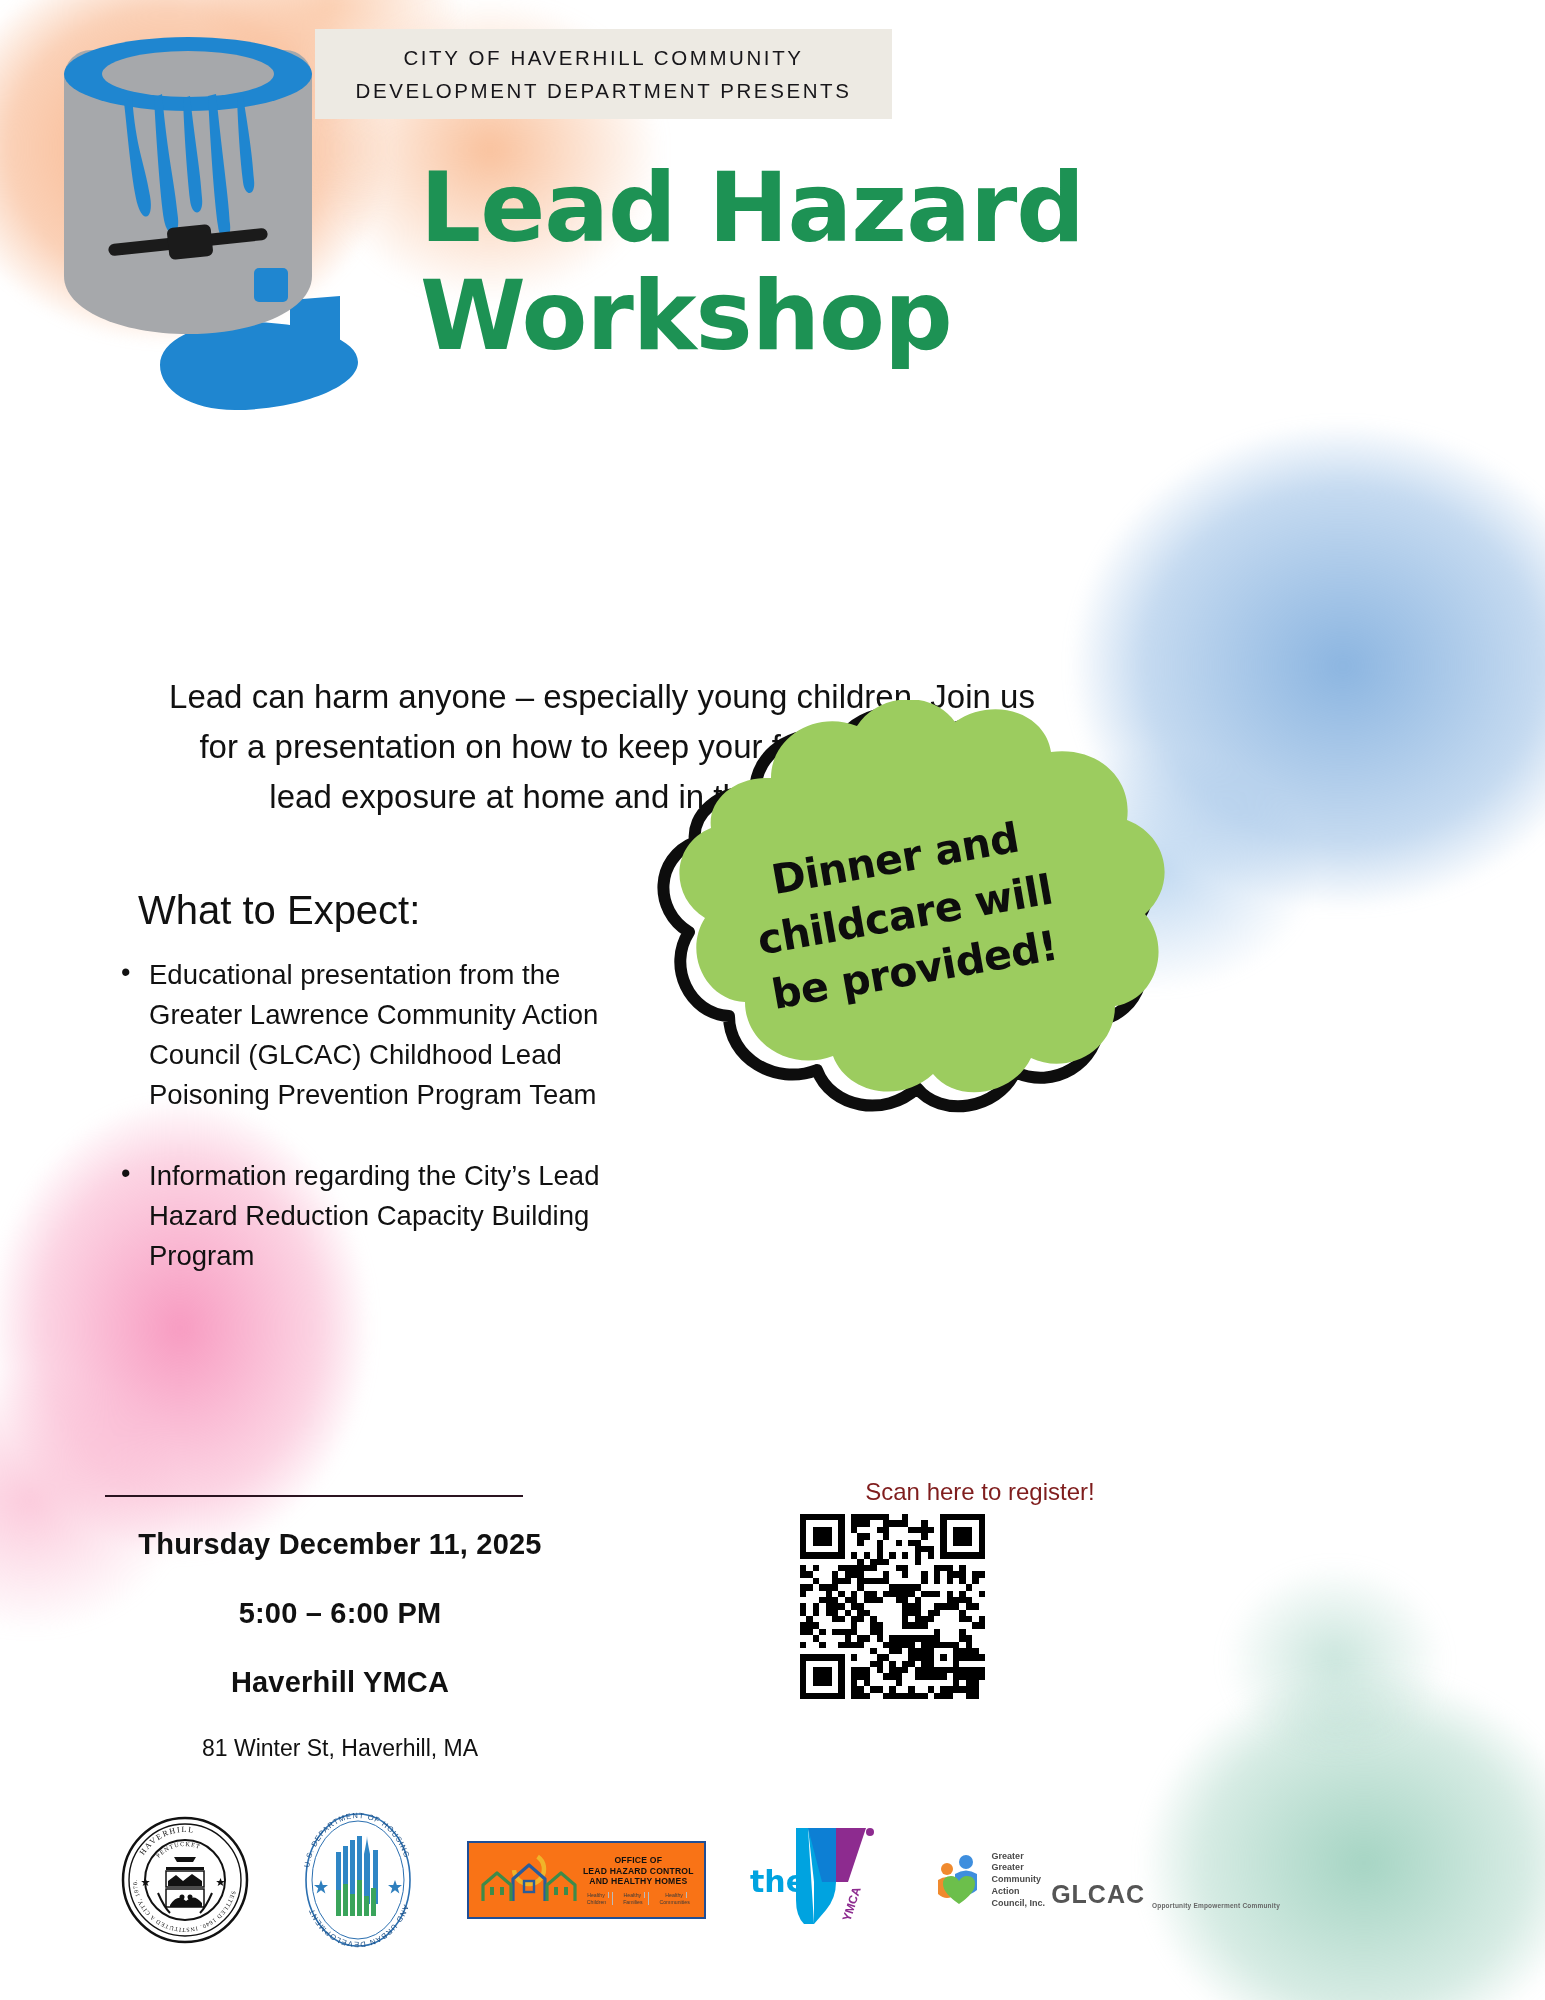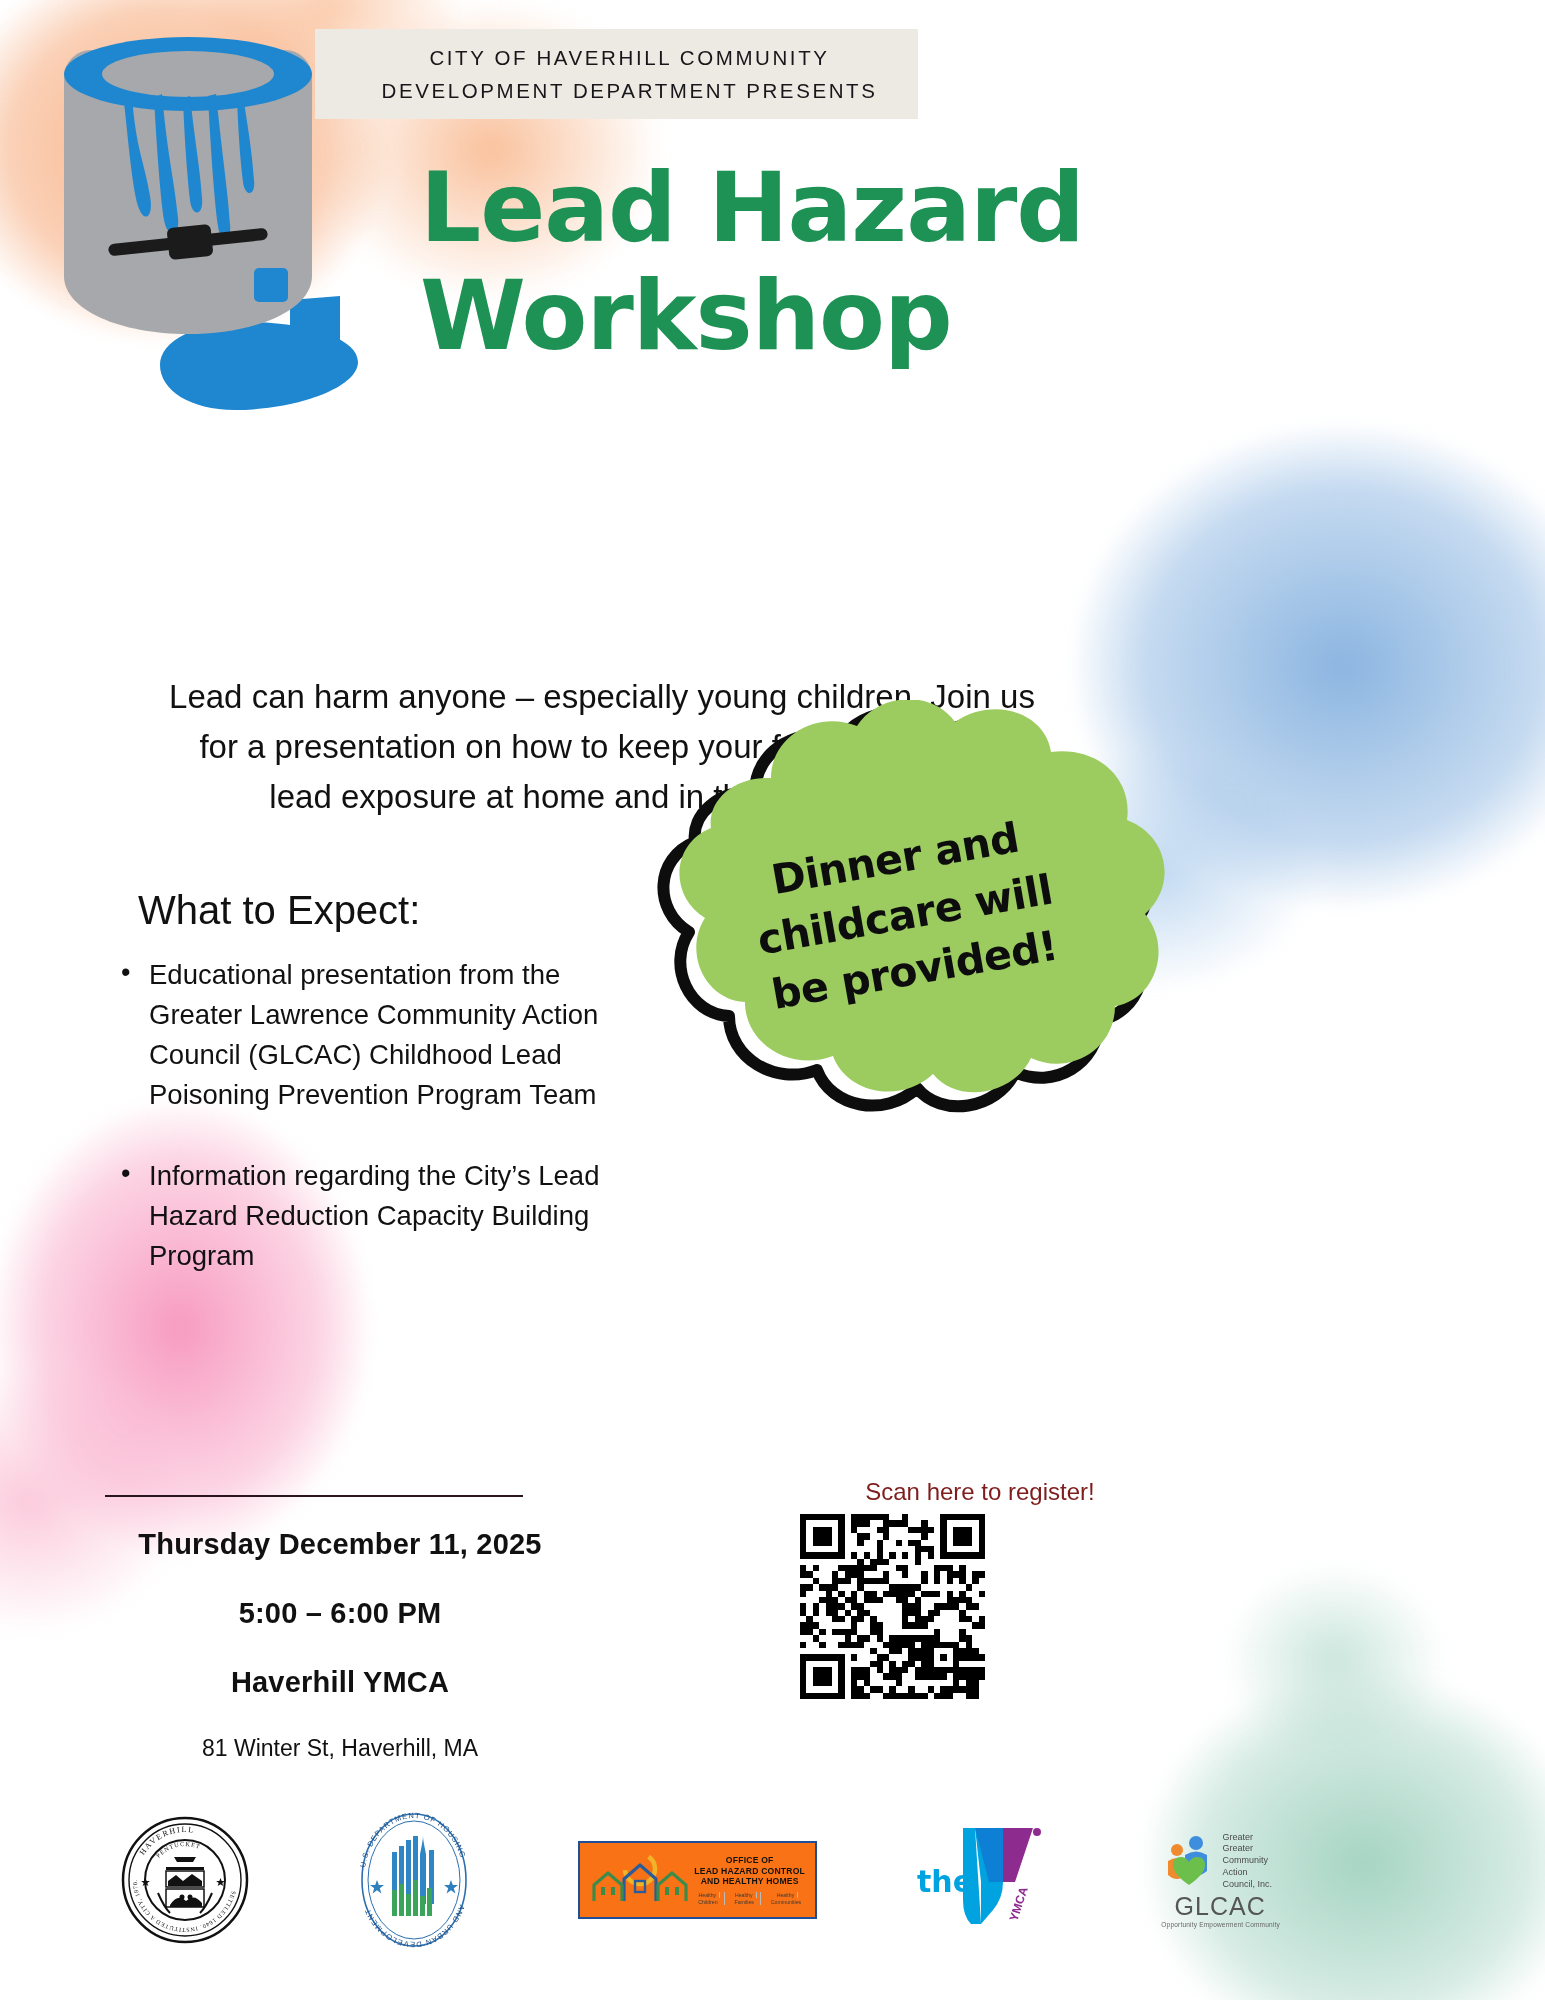--- a/index.html
+++ b/index.html
@@ -52,21 +52,21 @@
   }
 
   
   #paint-bucket{position:absolute;left:40px;top:10px;width:400px;height:420px;}
 
   
   #header-band{
     position:absolute;left:315px;top:29px;width:577px;height:90px;
     background:#edeae3;
     display:flex;flex-direction:column;align-items:center;justify-content:center;
-    gap:9px;z-index:6;padding-left:26px;
+    gap:9px;z-index:6;
   }
   .header-line{
     font-size:20.5px;letter-spacing:2.6px;color:#17161a;
     font-family:"Liberation Sans", sans-serif;white-space:nowrap;
   }
 
   
   #title{
     position:absolute;left:420px;top:155px;width:700px;
     text-align:left;color:#1d9254;
@@ -783,21 +783,21 @@
       <text x="6" y="72" font-family="'DejaVu Sans',sans-serif" font-size="30" font-weight="bold" fill="#00a3e0">the</text>
       <path d="M64 8 L92 8 L92 62 Q92 78 82 90 L70 104 L70 62 Z" fill="#00a3e0"></path>
       <path d="M64 8 L92 8 L92 62 L78 62 Z" fill="#0d7fd4"></path>
       <path d="M92 8 L122 8 L104 62 L92 62 Z" fill="#8d2b8f"></path>
       <path d="M64 8 L70 104 L60 104 Q52 96 52 80 L52 8 Z" fill="#00a3e0"></path>
       <circle cx="126" cy="12" r="4" fill="#8d2b8f"></circle>
       <text x="106" y="102" font-family="'Liberation Sans',sans-serif" font-size="12" font-weight="bold" fill="#8d2b8f" transform="rotate(-72 106 102)">YMCA</text>
     </svg>
   </div>
 
-  <div class="logo-box" style="flex-direction:column;align-items:center;">
+  <div class="logo-box" style="align-items:flex-end;font-weight:bold;">
     <div style="display:flex;align-items:center;gap:7px;">
       <svg width="52" height="56" viewBox="0 0 52 56">
         <circle cx="33" cy="10" r="7" fill="#3e8ede"></circle>
         <path d="M22 22 q11 -7 22 0 v16 q-11 9 -22 0 z" fill="#3e8ede"></path>
         <circle cx="14" cy="17" r="6" fill="#f08a2e"></circle>
         <path d="M5 28 q9 -6 18 0 v14 q-9 8 -18 0 z" fill="#f08a2e"></path>
         <path d="M26 52 q-16 -11 -16 -20 q0 -8 8 -8 q5 0 8 5 q3 -5 8 -5 q8 0 8 8 q0 9 -16 20 z" fill="#6cbf4b"></path>
       </svg>
       <div class="glcac-txt">
         <div>Greater</div>

